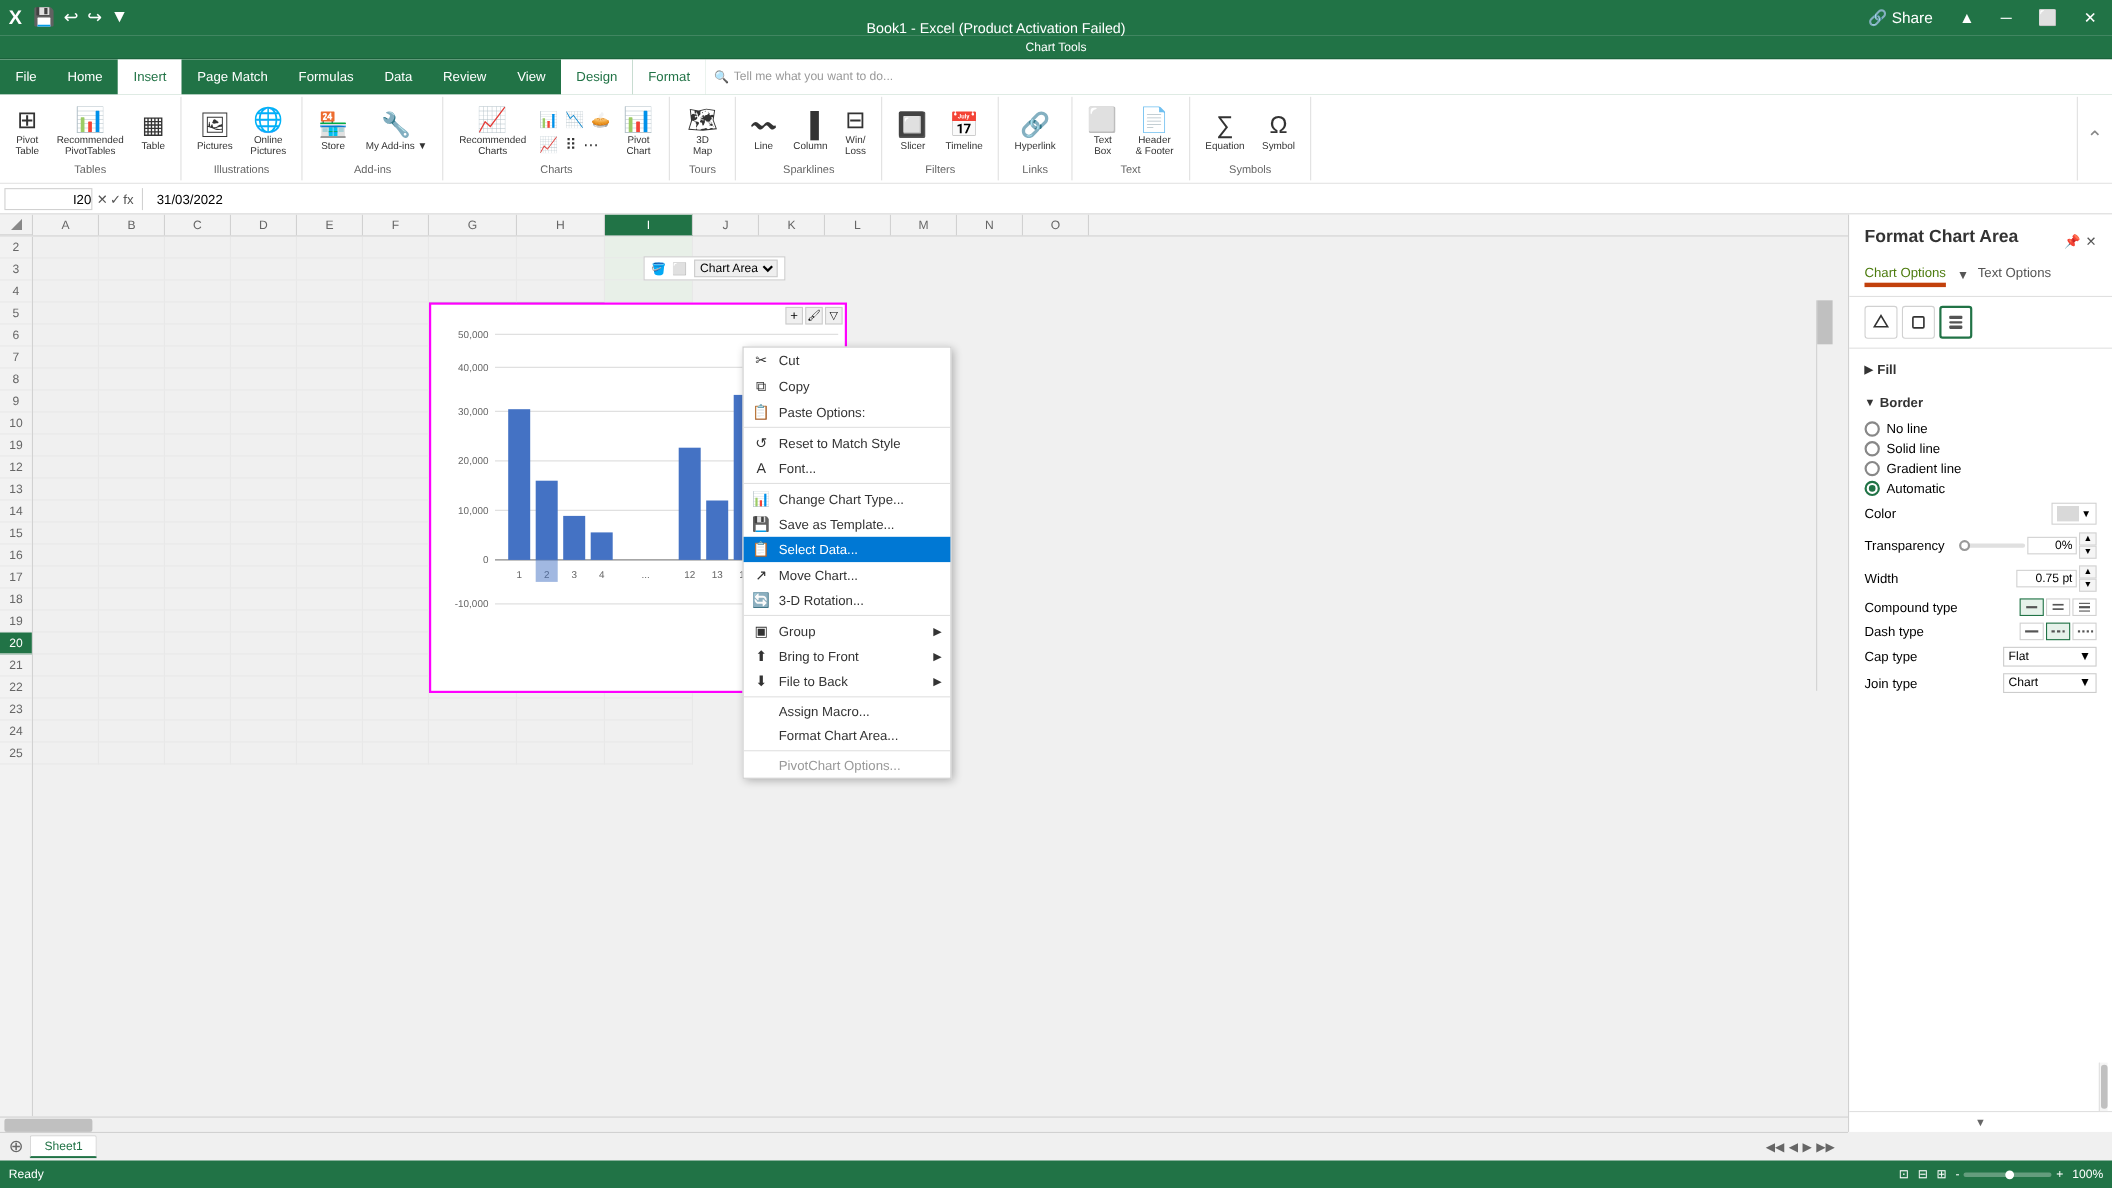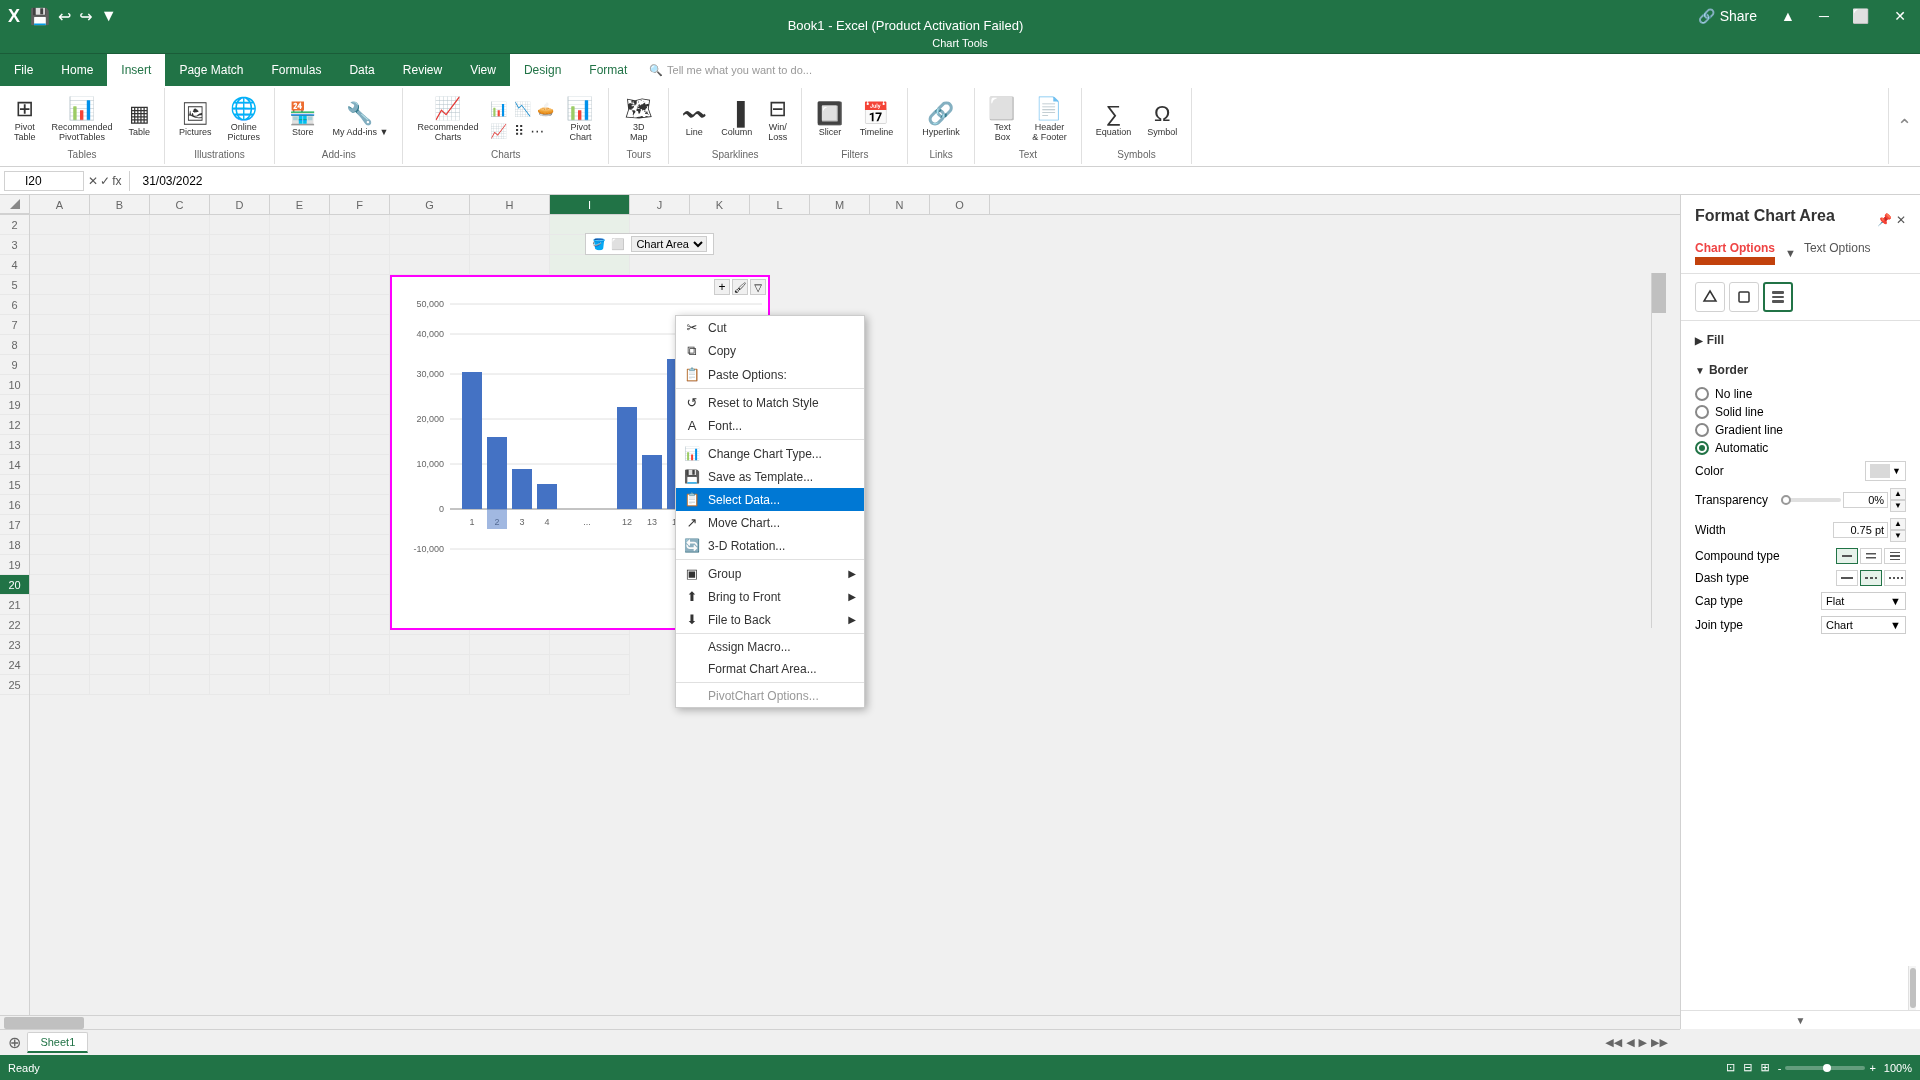--- a/index.html
+++ b/index.html
@@ -107,22 +107,23 @@
       align-items: center;
       background: white;
       border-bottom: 1px solid #d1d1d1;
       height: 28px;
       padding: 0 4px;
       gap: 4px;
     }
     .name-box {
       width: 80px;
       border: 1px solid #d1d1d1;
-      padding: 2px 20px;
+      padding: 2px 0;
       font-size: 12px;
+      text-align: right;
     }
     .formula-input { flex: 1; border: none; outline: none; font-size: 12px; padding: 0 4px; }
     .row-num {
       height: 20px;
       display: flex;
       align-items: center;
       justify-content: center;
       font-size: 11px;
       color: #666;
       border-bottom: 1px solid #e8e8e8;
@@ -209,23 +210,23 @@
       display: flex;
       gap: 8px;
     }
     .panel-tab {
       font-size: 12px;
       color: #555;
       cursor: pointer;
       padding-bottom: 2px;
     }
     .panel-tab.active {
-      color: #ef4444;
-      border-bottom: 8px solid #c2410c;
-      font-weight: 700;
+      color: #4d7c0f;
+      border-bottom: 4px solid #c2410c;
+      font-weight: 400;
     }
     .panel-icons {
       display: flex;
       gap: 4px;
       padding: 8px 14px;
       border-bottom: 1px solid #e0e0e0;
     }
     .panel-icon-btn {
       width: 30px;
       height: 30px;

